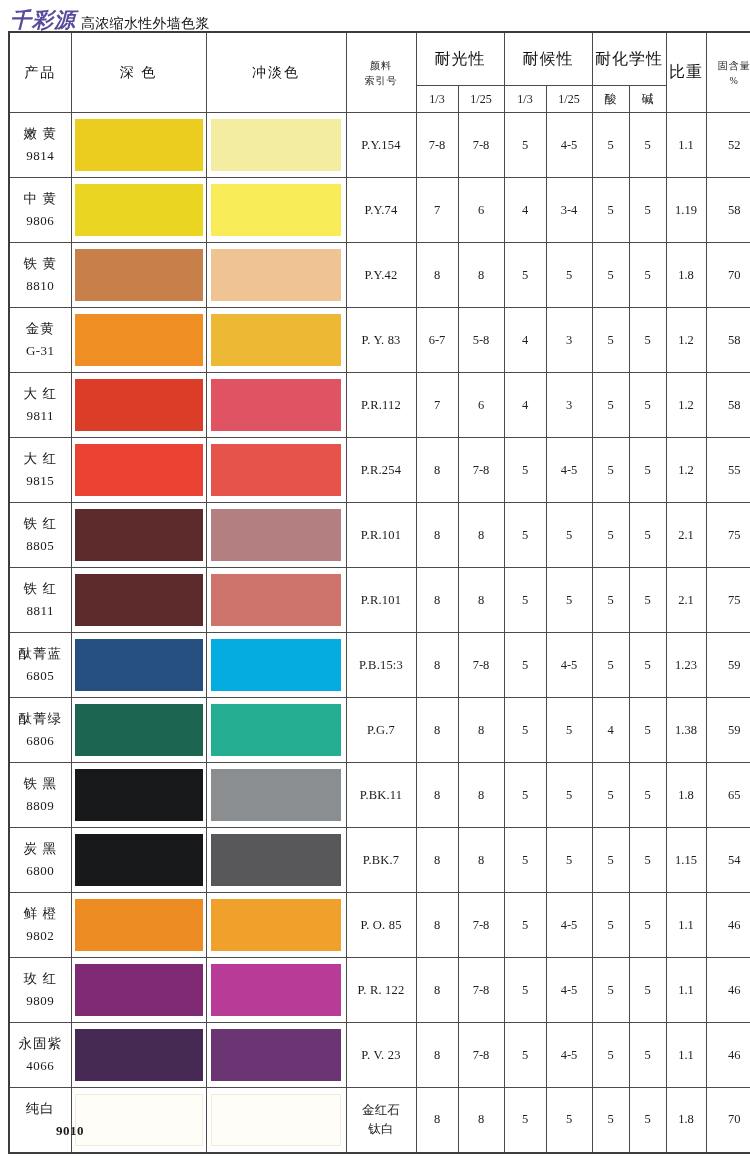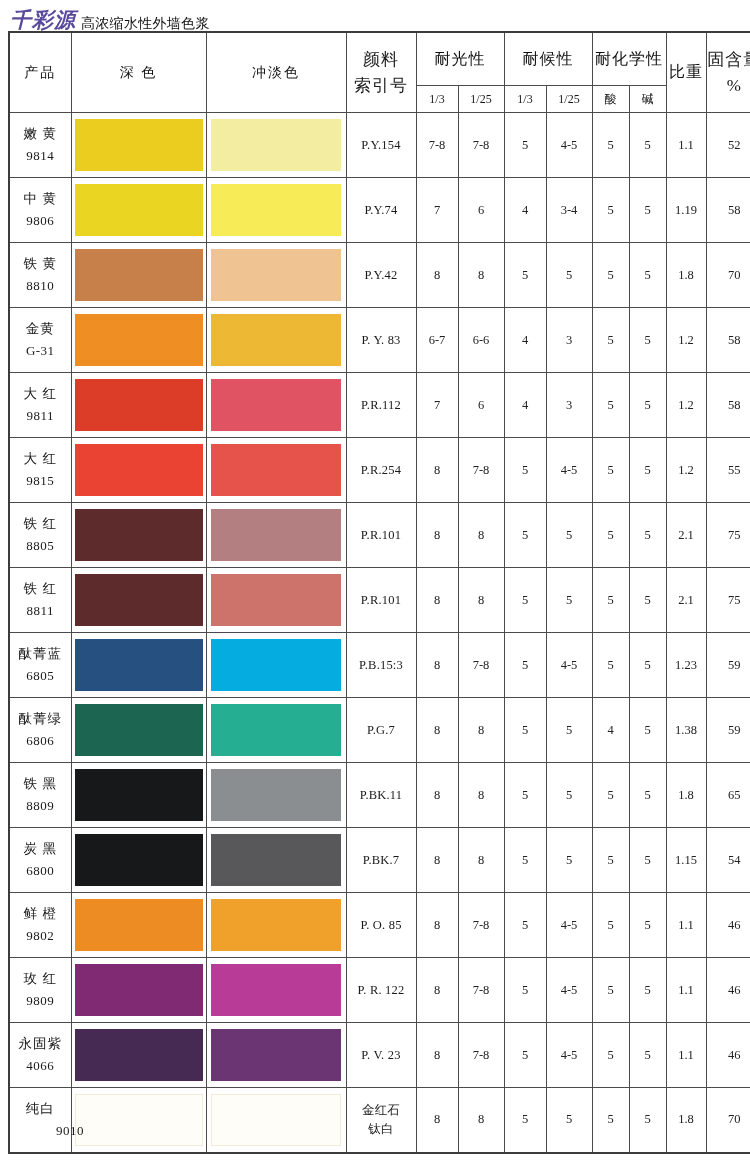--- a/index.html
+++ b/index.html
@@ -56,35 +56,35 @@
 
   
   .hdr-cn{
     font-size:14px;
     font-family:"Liberation Serif","DejaVu Serif",serif;
     letter-spacing:2px;
     color:#111;
   }
   .hdr-cn.small{font-size:16px;letter-spacing:1px;}
   .hdr-sub{font-size:12px;letter-spacing:0px;}
-  .hdr-two-line{line-height:1.5;font-size:17px;letter-spacing:1px;}
+  .hdr-two-line{line-height:1.5;font-size:10px;letter-spacing:1px;}
   thead tr.r1 td{height:52px;}
   thead tr.r2 td{height:26px;}
 
   
   tbody tr{height:65px;}
   td.prod{
     font-size:13.5px;
     line-height:1.75;
     letter-spacing:1px;
     padding:0 2px;
   }
   td.prod .pname{display:block;}
   td.prod .pcode{display:block;font-size:13px;letter-spacing:0.5px;}
-  td.prod.bold .pcode{font-weight:normal;padding-left:46px;}
+  td.prod.bold .pcode{font-weight:bold;padding-left:46px;}
   td.idx{font-size:12.5px;letter-spacing:0.2px;line-height:1.5;}
   td.num{font-size:12.5px;color:#222;}
 
   
   td.sw{padding:0;}
   .swatch{
     width:128px;height:52px;margin:0 auto;
     display:block;
   }
   .swatch.empty{
@@ -219,21 +219,21 @@
               <span class="pcode">G-31</span>
             </td>
             <td class="sw">
               <span class="swatch" style="background: rgb(239, 143, 35);"></span>
             </td>
             <td class="sw">
               <span class="swatch w2" style="background: rgb(237, 185, 52);"></span>
             </td>
             <td class="idx">P. Y. 83</td>
             <td class="num">6-7</td>
-            <td class="num">6-6</td>
+            <td class="num">5-8</td>
             <td class="num">4</td>
             <td class="num">3</td>
             <td class="num">5</td>
             <td class="num">5</td>
             <td class="num">1.2</td>
             <td class="num">58</td>
           </tr>
           <tr>
             <td class="prod">
               <span class="pname">大 红</span>

